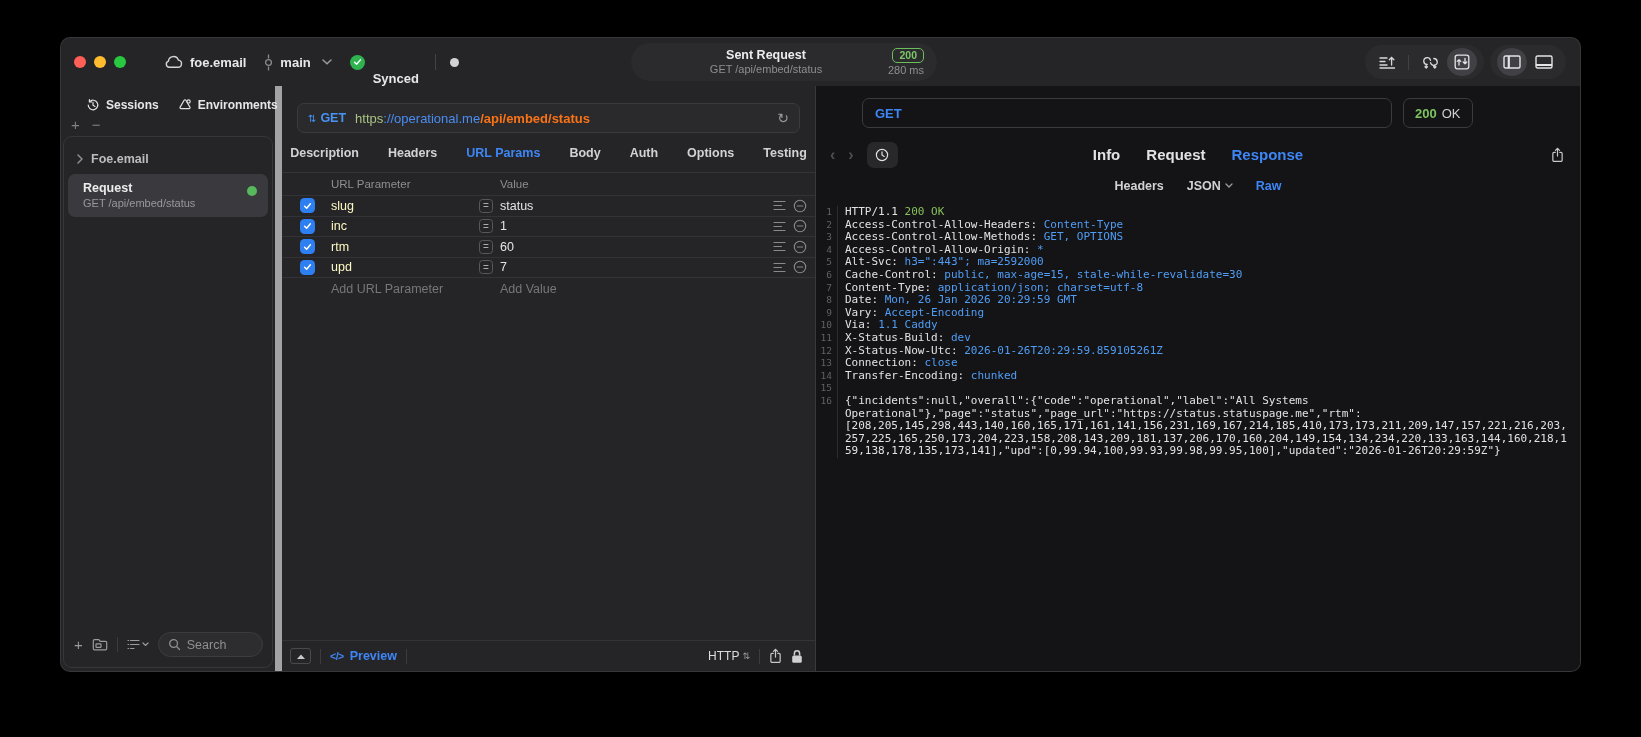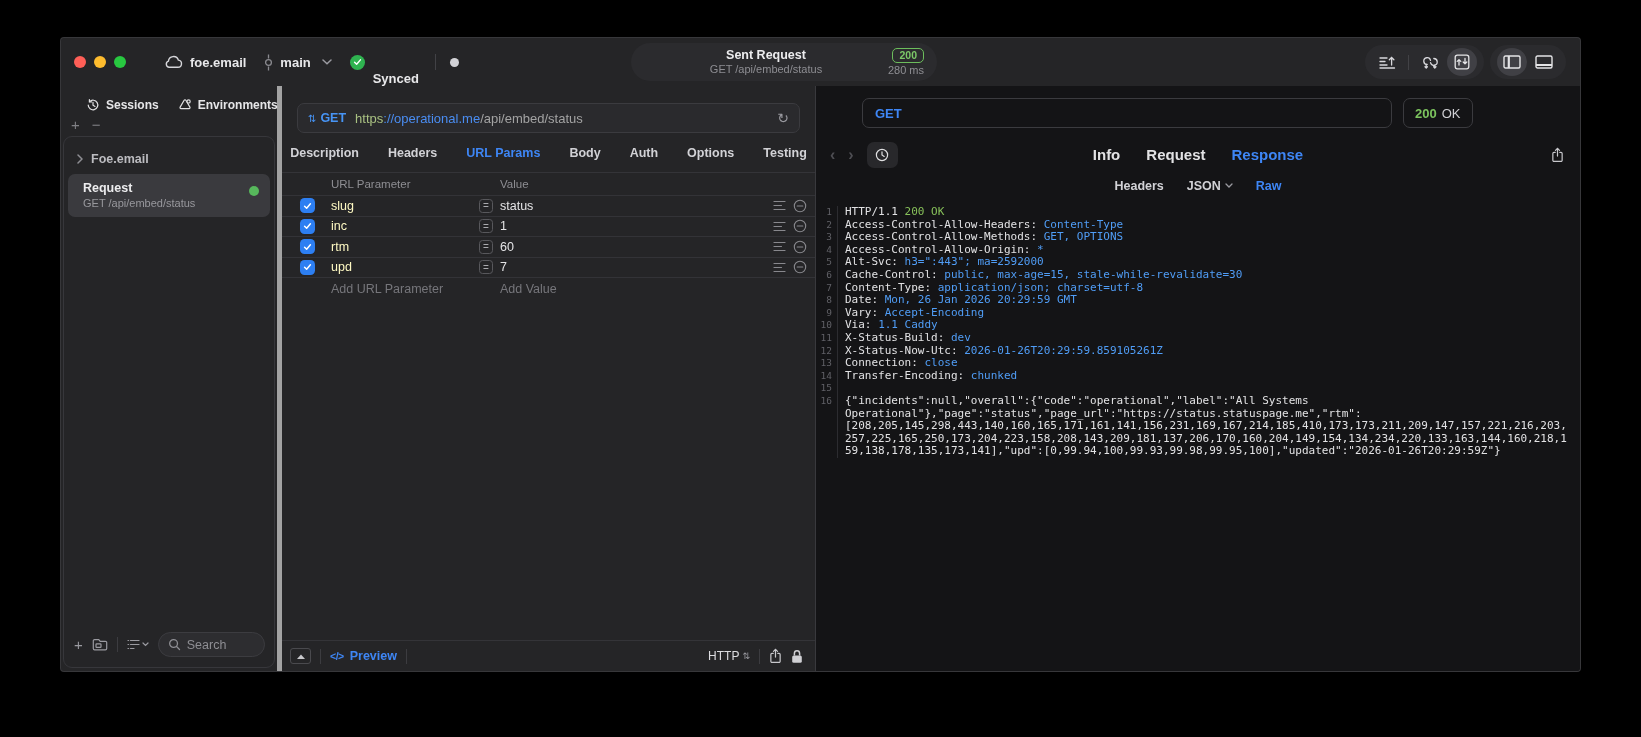--- a/index.html
+++ b/index.html
@@ -1,21 +1,21 @@
 <!DOCTYPE html>
 <html><head>
 <meta charset="utf-8">
 <style>
   * { box-sizing: border-box; margin: 0; padding: 0; }
   html,body { width:1641px; height:737px; background:#000; overflow:hidden;
     font-family:"Liberation Sans","DejaVu Sans",sans-serif; }
   svg { display:block; }
 
   .window { position:absolute; left:60px; top:37px; width:1521px; height:635px;
-    background:#252527; border-radius:4px; overflow:hidden;
+    background:#252527; border-radius:10px; overflow:hidden;
     border:1px solid rgba(90,90,95,.35); box-shadow:0 20px 50px rgba(0,0,0,.7);
     display:flex; flex-direction:column; }
 
   
   .titlebar { height:48px; flex:0 0 48px; display:flex; align-items:center;
     padding:0 14px 0 13px; position:relative; }
   .traffic { display:flex; gap:8px; }
   .tl { width:12px; height:12px; border-radius:50%; }
   .tl.red{ background:#ff5f57; } .tl.yellow{ background:#febc2e; } .tl.green{ background:#28c840; }
   .tb-group { display:flex; align-items:center; gap:7px; margin-left:38px; color:#e8e8ea;
@@ -43,21 +43,21 @@
   .tb-btn { width:30px; height:28px; border-radius:50%; display:flex; align-items:center;
     justify-content:center; }
   .tb-btn.hl { background:#404045; }
   .tb-vsep { width:1px; height:15px; background:#424246; margin:0 4px; }
 
   
   .content { flex:1; display:flex; min-height:0; }
 
   
   .sidebar { width:221px; flex:0 0 221px; display:flex; flex-direction:column;
-    border-right:5px solid #a3a3a3; }
+    border-right:7px solid #a3a3a3; }
   .sb-tabs { display:flex; gap:19px; padding:12px 0 6px 25px; }
   .sb-tab { display:flex; align-items:center; gap:6px; color:#e6e6e8; font-size:12px;
     font-weight:600; }
   .sb-pm { display:flex; gap:12px; padding:0 0 0 10px; color:#808085; font-size:15px;
     height:16px; line-height:14px; margin-bottom:2px; }
   .sb-card { flex:1; margin:0 2px 3px 2px; border:1px solid #37373b; border-radius:9px;
     display:flex; flex-direction:column; min-height:0; overflow:hidden; }
   .tree { padding-top:9px; }
   .tree-row { height:25px; display:flex; align-items:center; padding-left:13px; gap:8px;
     color:#bcbcc0; font-size:12.5px; font-weight:600; }
@@ -79,21 +79,21 @@
   .search-pill input::placeholder { color:#8e8e93; }
 
   
   .request-panel { width:534px; flex:0 0 534px; display:flex; flex-direction:column;
     border-right:1px solid #39393d; }
   .url-bar { margin:17px 15px 0 15px; height:30px; background:#2a2a2d;
     border:1px solid #3b3b3f; border-radius:7px; display:flex; align-items:center;
     padding:0 10px; font-size:13px; }
   .method-arrows { color:#4794f5; font-size:10px; margin-right:4px; }
   .method { color:#4794f5; font-weight:700; margin-right:9px; font-size:12.5px; }
-  .u-scheme { color:#a9c182; } .u-host { color:#4a8df2; } .u-path { color:#a3a3a3; }
+  .u-scheme { color:#a9c182; } .u-host { color:#4a8df2; } .u-path { color:#f97316;font-weight:bold; }
   .url-refresh { margin-left:auto; color:#9a9aa0; font-size:14px; }
 
   .req-tabs { height:40px; display:flex; align-items:center; justify-content:center;
     gap:29px; border-bottom:1px solid #343438; font-size:12.5px; }
   .rtab { color:#d2d2d6; font-weight:600; }
   .rtab.active { color:#3e86f5; }
 
   .ptable-head { height:23px; display:flex; align-items:center; padding-left:49px;
     color:#8e8e93; font-size:11.5px; border-bottom:1px solid #333337; }
   .ptable-head .col1 { width:169px; }

